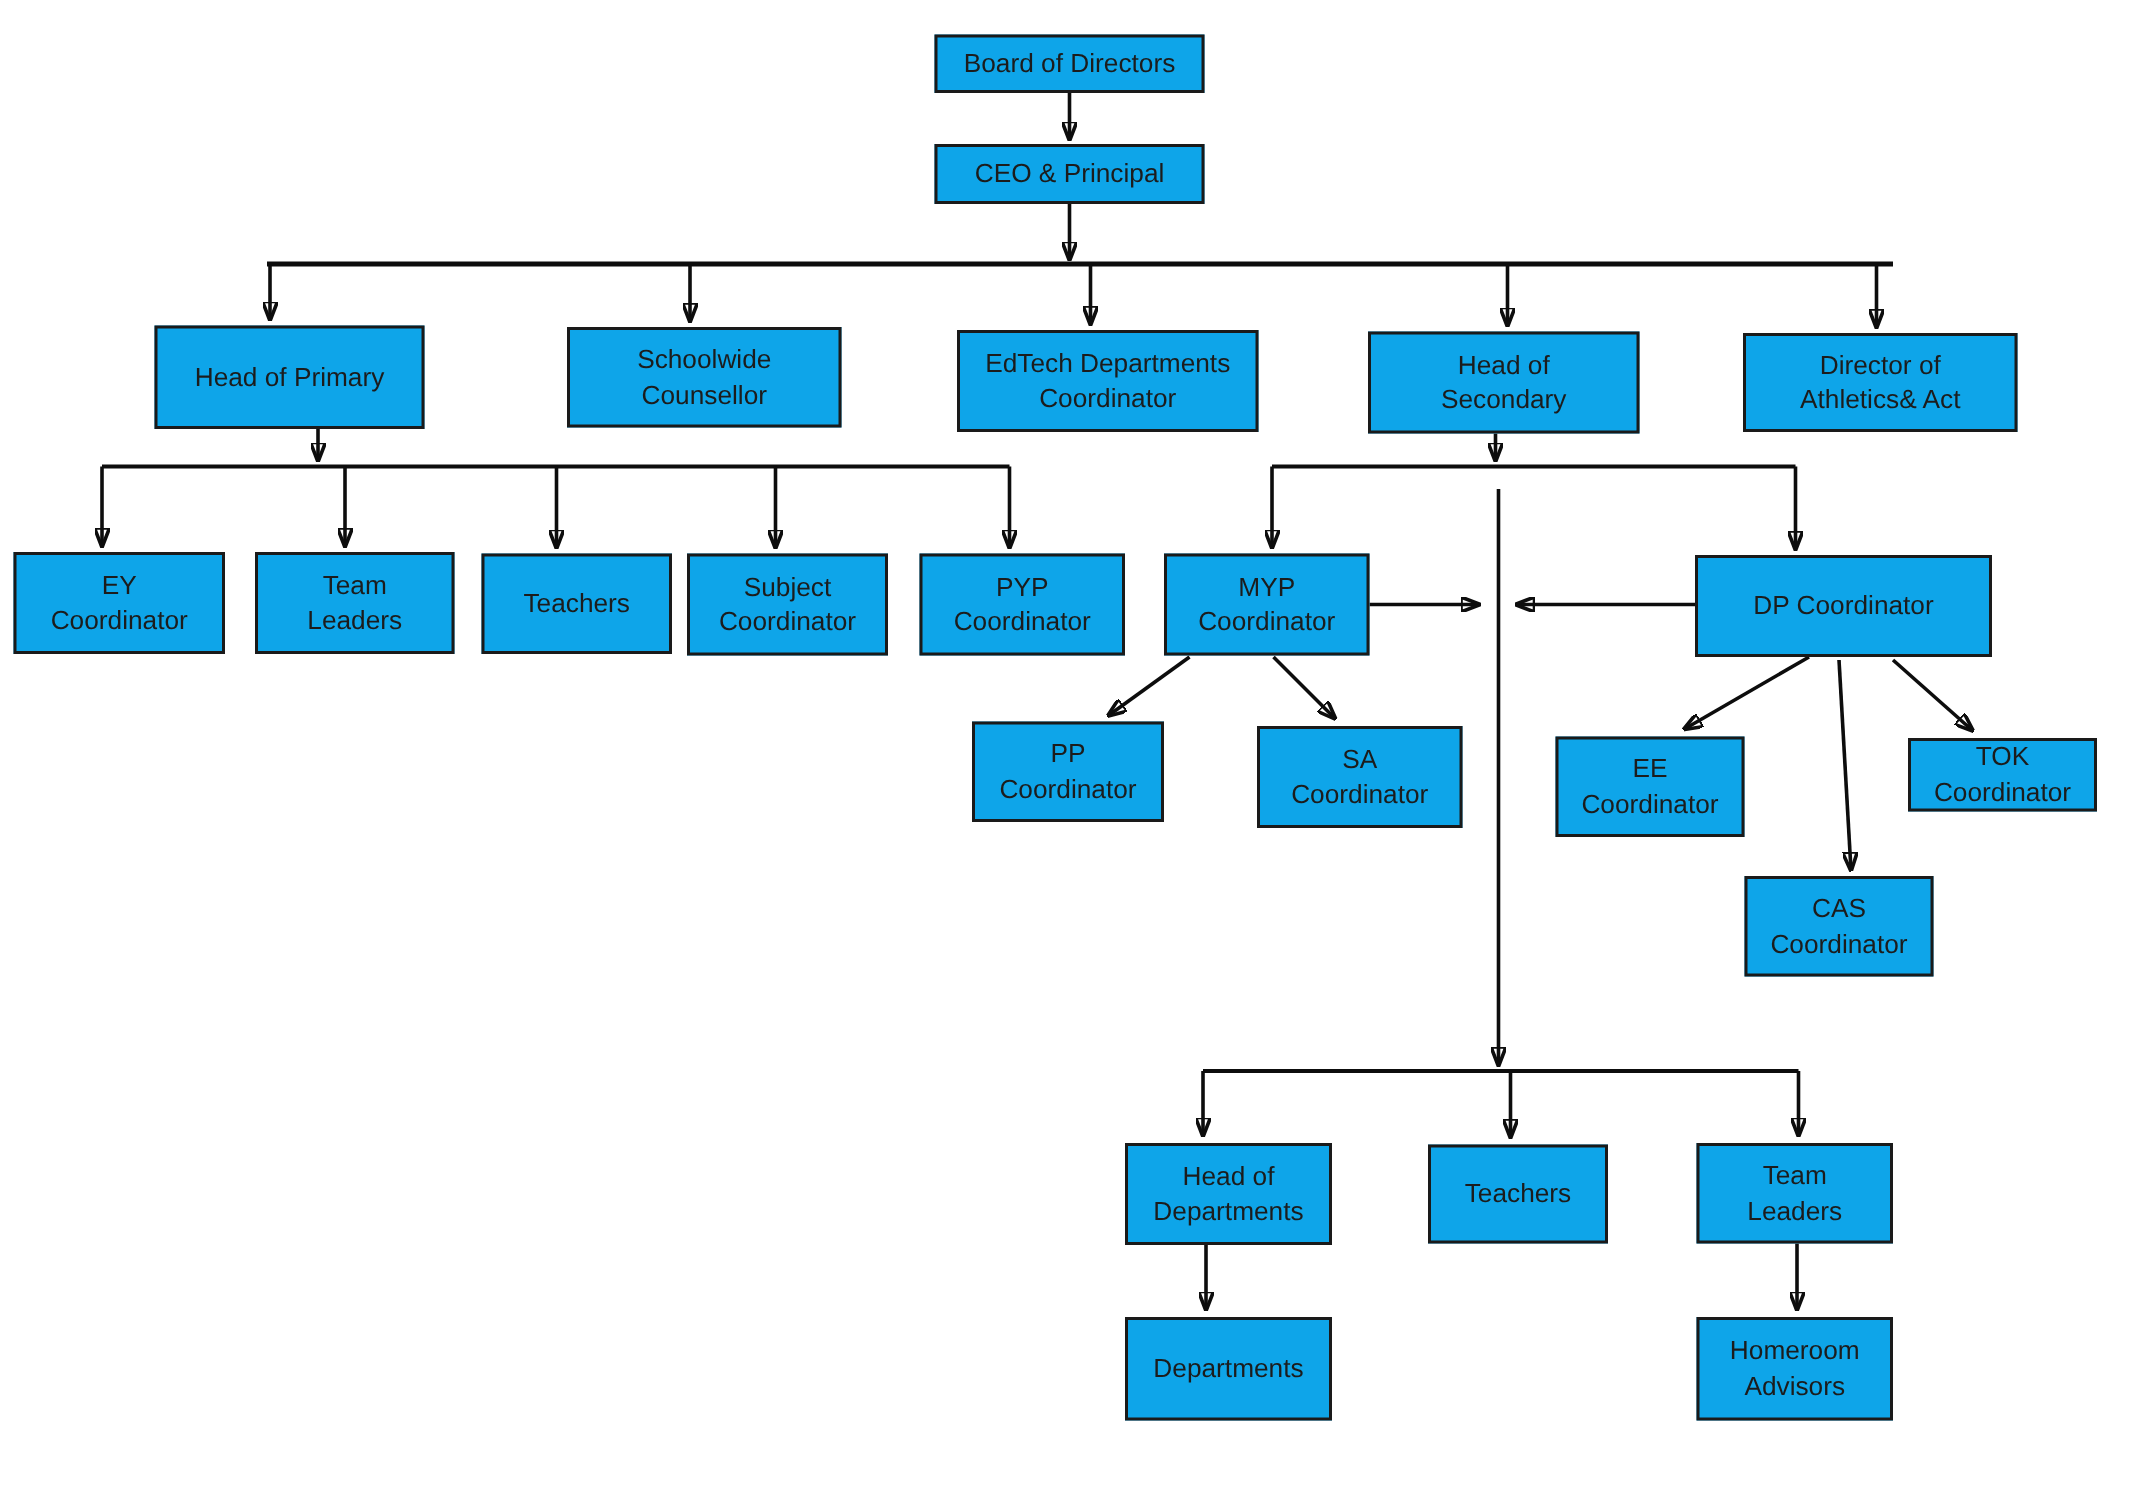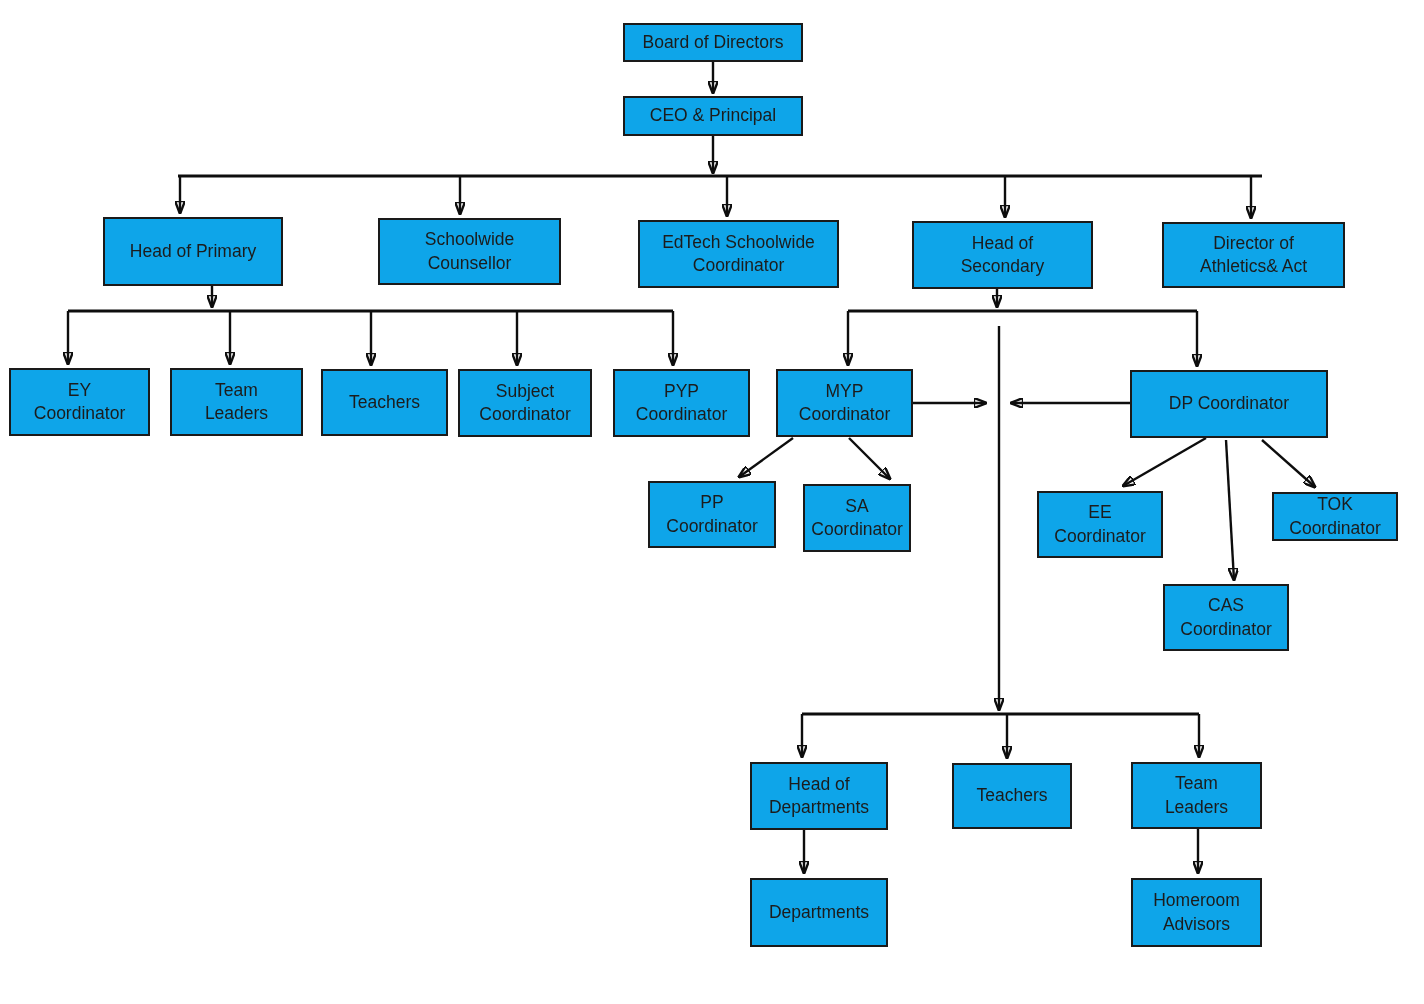--- a/index.html
+++ b/index.html
@@ -94,21 +94,21 @@
 
   <div class="node thick" style="left:623px;top:23px;width:180px;height:39px">Board of Directors</div>
 
   <div class="node thick" style="left:623px;top:96px;width:180px;height:40px">CEO &amp; Principal</div>
 
   <div class="node" style="left:103px;top:217px;width:180px;height:69px">Head of Primary</div>
 
   <div class="node" style="left:378px;top:218px;width:183px;height:67px">Schoolwide
 Counsellor</div>
 
-  <div class="node" style="left:638px;top:220px;width:201px;height:68px">EdTech Schoolwide
+  <div class="node" style="left:638px;top:220px;width:201px;height:68px">EdTech Departments
 Coordinator</div>
 
   <div class="node" style="left:912px;top:221px;width:181px;height:68px">Head of
 Secondary</div>
 
   <div class="node" style="left:1162px;top:222px;width:183px;height:66px">Director of
 Athletics&amp; Act</div>
 
   <div class="node" style="left:9px;top:368px;width:141px;height:68px">EY
 Coordinator</div>
@@ -125,21 +125,21 @@
 Coordinator</div>
 
   <div class="node" style="left:776px;top:369px;width:137px;height:68px">MYP
 Coordinator</div>
 
   <div class="node" style="left:1130px;top:370px;width:198px;height:68px">DP Coordinator</div>
 
   <div class="node" style="left:648px;top:481px;width:128px;height:67px">PP
 Coordinator</div>
 
-  <div class="node" style="left:803px;top:484px;width:108px;height:68px">SA
+  <div class="node" style="left:838px;top:484px;width:137px;height:68px">SA
 Coordinator</div>
 
   <div class="node" style="left:1037px;top:491px;width:126px;height:67px">EE
 Coordinator</div>
 
   <div class="node" style="left:1272px;top:492px;width:126px;height:49px">TOK
 Coordinator</div>
 
   <div class="node" style="left:1163px;top:584px;width:126px;height:67px">CAS
 Coordinator</div>

